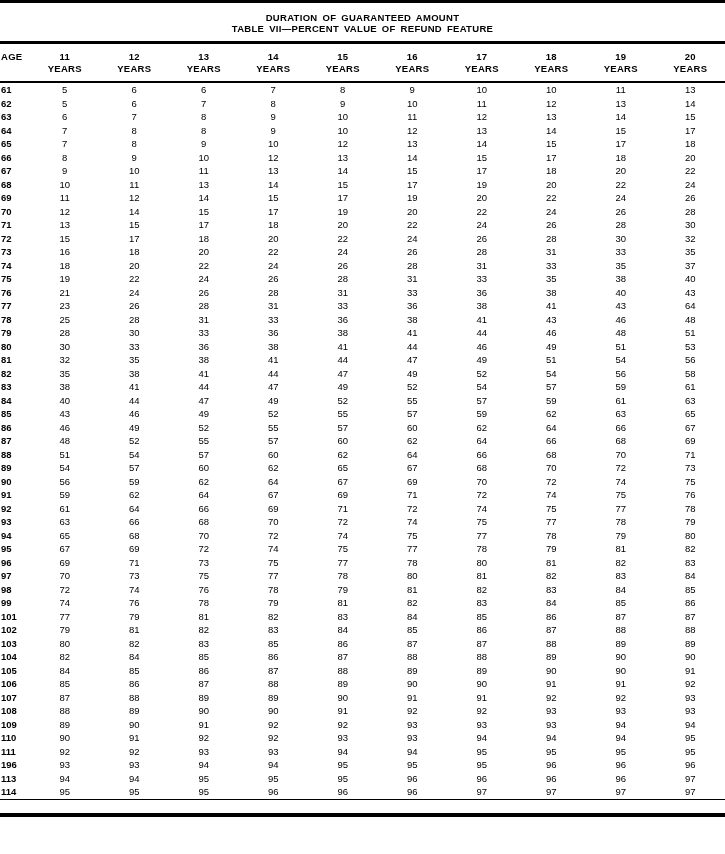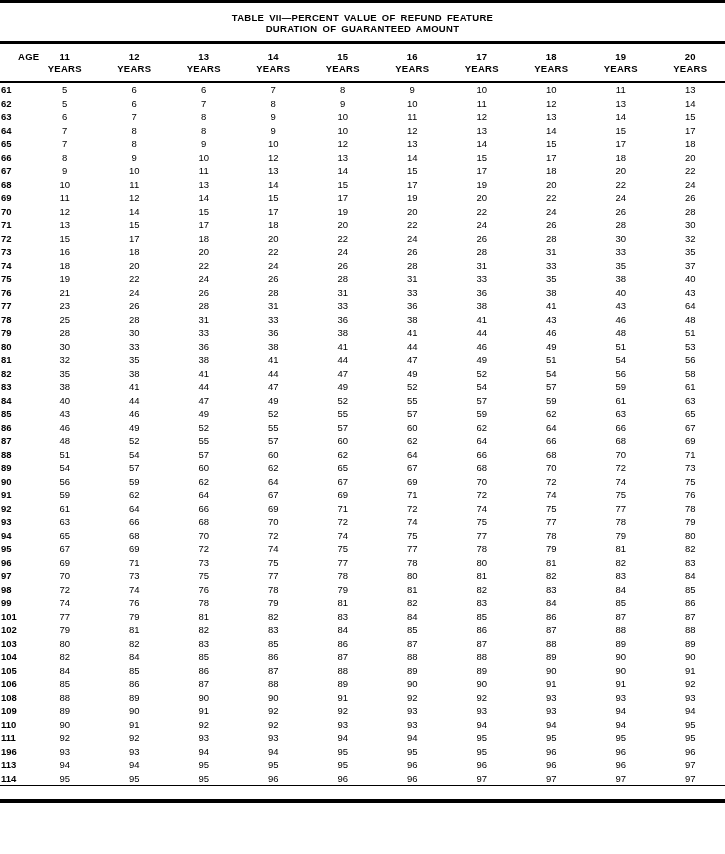--- a/index.html
+++ b/index.html
@@ -49,21 +49,21 @@
     text-align: center;
     vertical-align: top;
     padding-top: 7px;
     padding-bottom: 6px;
     line-height: 12px;
     letter-spacing: 0.3px;
     border-bottom: 2px solid #000000;
   }
   table.refund thead th.age-col {
     text-align: left;
-    padding-left: 18px;
+    padding-left: 1px;
   }
   table.refund col.c-age { width: 30px; }
   table.refund tbody td {
     height: 13.5px;
     line-height: 13.5px;
     text-align: center;
     font-weight: normal;
     white-space: nowrap;
   }
   table.refund tbody td.age-col {
@@ -83,22 +83,22 @@
     background: #000000;
   }
 </style>
 </head>
 <body>
 
 <div class="page">
   <div class="rule-top"></div>
 
   <div class="title-block">
+    <div>DURATION OF GUARANTEED AMOUNT</div>
     <div>TABLE VII—PERCENT VALUE OF REFUND FEATURE</div>
-    <div>DURATION OF GUARANTEED AMOUNT</div>
   </div>
 
   <div class="rule-mid"></div>
 
   <table class="refund">
     <colgroup id="colgroup">
         <col class="c-age">
       </colgroup>
     <thead>
       <tr id="header-row">
@@ -725,20 +725,33 @@
           <td>87</td>
           <td>88</td>
           <td>89</td>
           <td>90</td>
           <td>90</td>
           <td>91</td>
           <td>91</td>
           <td>92</td>
         </tr>
         <tr>
+          <td class="age-col">107</td>
+          <td>87</td>
+          <td>88</td>
+          <td>89</td>
+          <td>89</td>
+          <td>90</td>
+          <td>91</td>
+          <td>91</td>
+          <td>92</td>
+          <td>92</td>
+          <td>93</td>
+        </tr>
+        <tr>
           <td class="age-col">108</td>
           <td>88</td>
           <td>89</td>
           <td>90</td>
           <td>90</td>
           <td>91</td>
           <td>92</td>
           <td>92</td>
           <td>93</td>
           <td>93</td>

